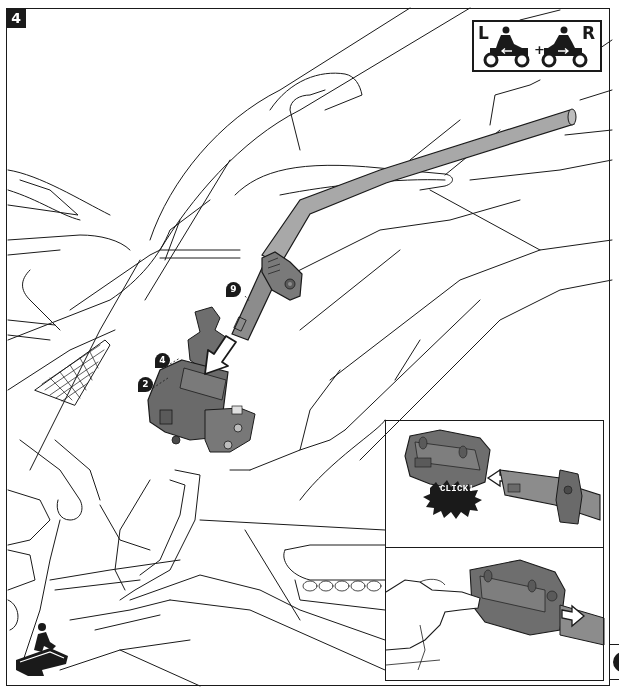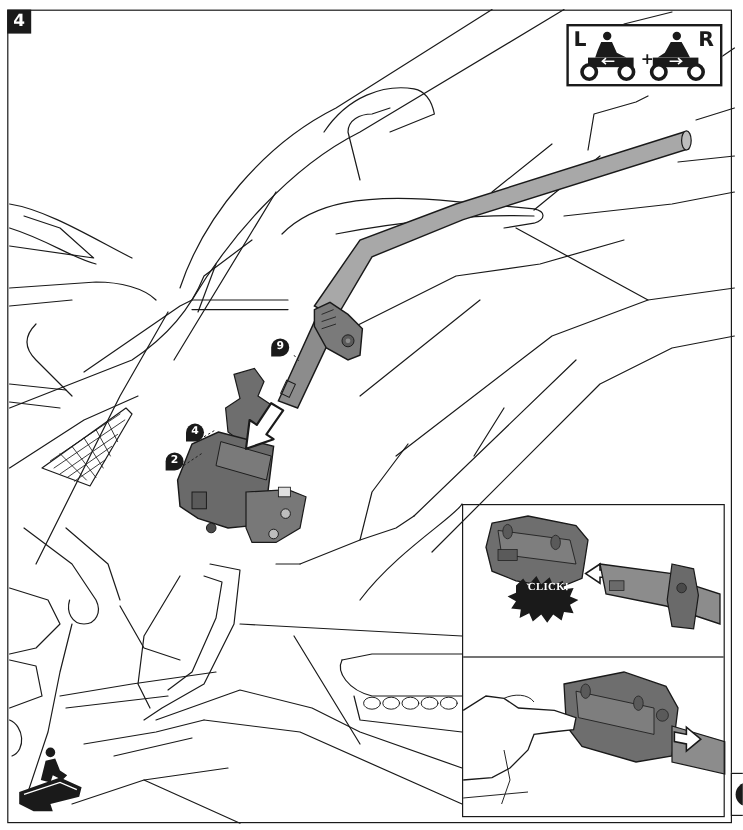--- a/index.html
+++ b/index.html
@@ -6,21 +6,21 @@
   body{width:619px;height:692px;position:relative;overflow:hidden;font-family:"DejaVu Sans",sans-serif;}
   .frame{position:absolute;left:6px;top:8px;width:604px;height:678px;border:1.5px solid #1a1a1a;box-sizing:border-box;}
   .step{position:absolute;left:6px;top:8px;width:20px;height:20px;background:#1a1a1a;color:#fff;font-family:"DejaVu Sans",sans-serif;font-weight:bold;font-size:14px;line-height:20px;text-align:center;}
   svg.art{position:absolute;left:0;top:0;}
   .lr-box{position:absolute;left:472px;top:20px;width:130px;height:52px;border:2px solid #1a1a1a;background:#fff;box-sizing:border-box;}
   .lr-letter{position:absolute;font-family:"DejaVu Sans",sans-serif;font-weight:bold;font-size:17px;color:#1a1a1a;}
   .lr-plus{position:absolute;font-family:"DejaVu Sans",sans-serif;font-weight:bold;font-size:13px;color:#1a1a1a;}
   .callout{position:absolute;width:15px;height:15px;border-radius:50% 50% 50% 0;background:#1a1a1a;color:#fff;font-family:"DejaVu Sans",sans-serif;font-weight:bold;font-size:9px;line-height:15px;text-align:center;}
   .inset{position:absolute;left:385px;top:420px;width:219px;height:261px;border:1.5px solid #1a1a1a;background:#fff;box-sizing:border-box;}
   .inset-divider{position:absolute;left:0;top:126px;width:100%;height:0;border-top:1.5px solid #1a1a1a;}
-  .click-label{position:absolute;left:432px;top:484px;width:50px;text-align:center;font-family:Liberation Serif, serif;font-weight:bold;font-size:9px;color:#fff;letter-spacing:0.3px;}
+  .click-label{position:absolute;left:432px;top:484px;width:50px;text-align:center;font-family:Liberation Mono, monospace;font-weight:bold;font-size:9px;color:#fff;letter-spacing:0.3px;}
   .edge-box{position:absolute;left:609px;top:644px;width:12px;height:36px;border:1.5px solid #1a1a1a;background:#fff;box-sizing:border-box;overflow:hidden;}
   .edge-dot{position:absolute;left:3px;top:7px;width:20px;height:20px;border-radius:50%;background:#1a1a1a;}
 </style>
 </head>
 <body>
 
 <div class="frame"></div>
 
 <svg class="art" width="619" height="692" viewBox="0 0 619 692">
   <g fill="none" stroke="#1a1a1a" stroke-width="1" stroke-linecap="round" stroke-linejoin="round">

